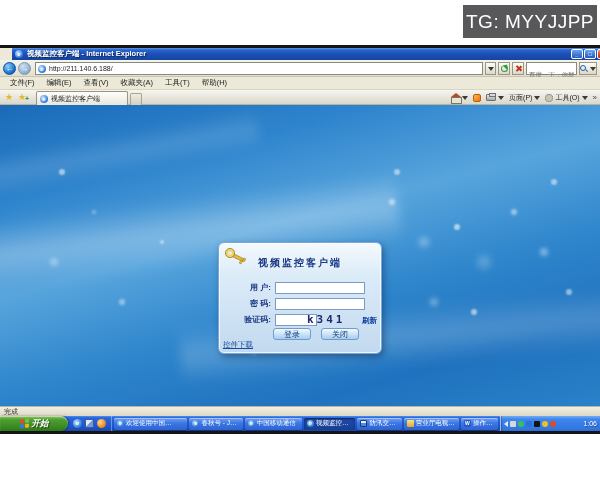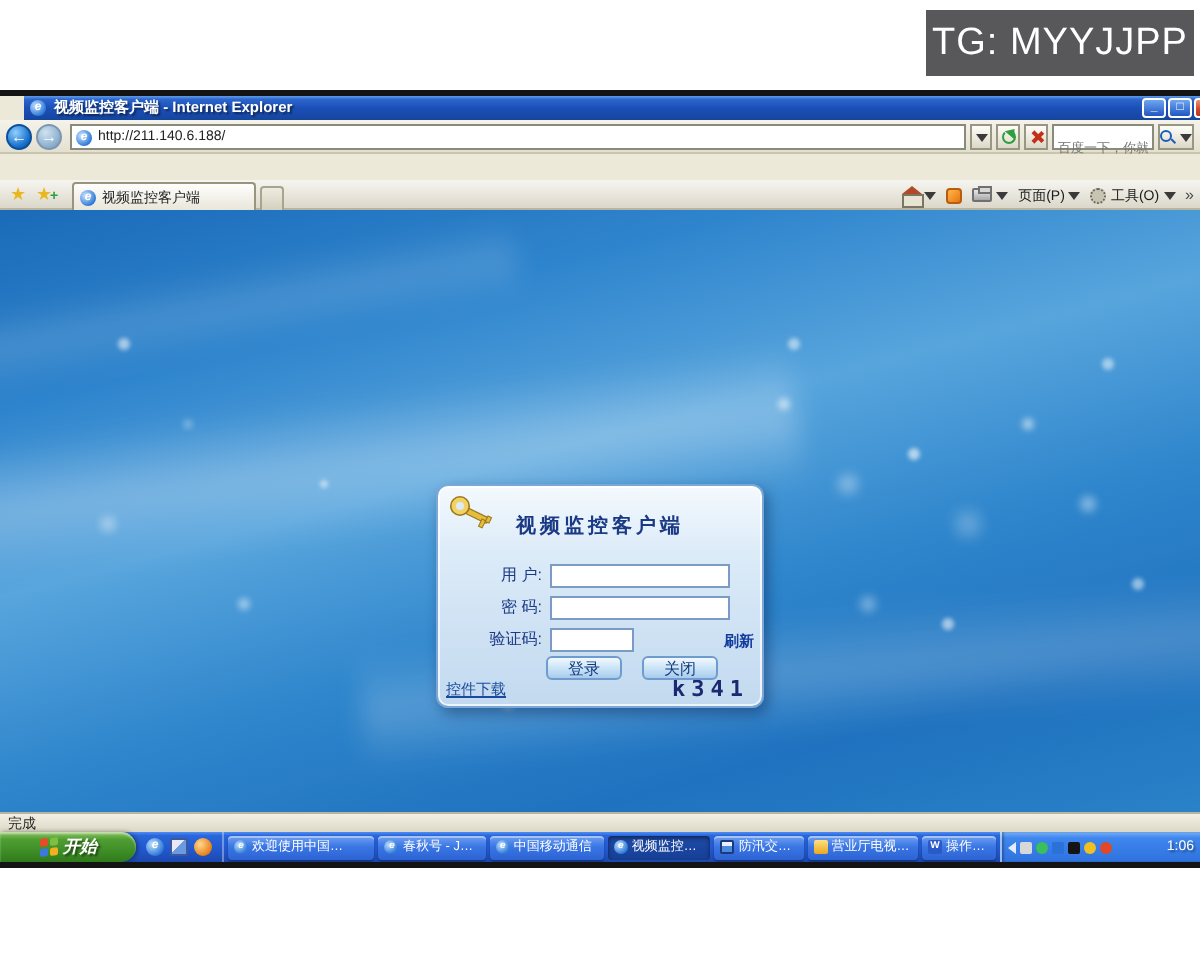--- a/index.html
+++ b/index.html
@@ -100,24 +100,24 @@
       332px 225px 4px 1px rgba(255,255,255,.3), 252px 245px 3px 1px rgba(255,255,255,.35); }
 
   
   #login { position:absolute; left:218px; top:137px; width:164px; height:112px; border-radius:6px;
     background:linear-gradient(180deg,#f4fafe 0%,#dcebf8 30%,#c2d9ef 100%);
     border:1px solid #7aa7d8; box-shadow:2px 3px 7px rgba(0,25,70,.4), inset 0 0 0 1px rgba(255,255,255,.7); }
   #login-key { position:absolute; left:4px; top:3px; }
   #login-title { position:absolute; left:0; top:13px; width:100%; text-align:center; font-size:10px; font-weight:bold; color:#1b3a86; letter-spacing:2px; }
   .form-row { position:absolute; left:0; width:100%; height:12px; }
   #row-user { top:39px; } #row-pass { top:55px; } #row-captcha { top:71px; }
-  .form-label { position:absolute; left:0; width:52px; text-align:right; font-size:8px; color:#1b3a86; font-weight:normal; line-height:12px; }
+  .form-label { position:absolute; left:0; width:52px; text-align:right; font-size:8px; color:#1b3a86; font-weight:bold; line-height:12px; }
   .form-input { position:absolute; left:56px; top:0; width:90px; height:12px; border:1px solid #7a9cc4; background:#fff; font-size:8px; padding:0 2px; outline:none; font-family:"Liberation Sans",sans-serif; }
   #captcha-input { width:42px; }
-  #captcha-code { position:absolute; left:117px; top:0; font-size:11px; font-weight:bold; color:#1a2a72; letter-spacing:3px; font-family:"DejaVu Sans Mono",monospace; line-height:12px;margin-top:25px; }
+  #captcha-code { position:absolute; left:88px; top:0; font-size:11px; font-weight:bold; color:#1a2a72; letter-spacing:3px; font-family:"DejaVu Sans Mono",monospace; line-height:12px; }
   #captcha-refresh { position:absolute; left:143px; top:2px; font-size:7.5px; font-weight:bold; color:#123c9e; }
   .login-btn { position:absolute; top:85px; width:38px; height:12px; border-radius:3px; border:1px solid #6e9cd0;
     background:linear-gradient(180deg,#f2f9fe,#cfe6f8 45%,#a8ccec); font-size:8px; color:#123a7e; font-weight:normal;
     display:flex; align-items:center; justify-content:center; }
   #btn-login { left:54px; } #btn-close { left:102px; }
   #download-link { position:absolute; left:4px; bottom:3px; font-size:7.5px; color:#1a4a9e;text-decoration:underline; }
 
   
   #statusbar { position:absolute; left:0; top:361px; width:600px; height:10px; background:linear-gradient(180deg,#f2f0e4,#dcd8c6); border-top:1px solid #b8b4a0; display:flex; align-items:center; padding:0 4px; }
   #status-text { font-size:7px; color:#2a2a2a; }
@@ -188,20 +188,28 @@
         </div>
       <div id="search-field">
         <input id="search-input" placeholder="百度一下，你就知道" style="">
       </div>
       <div id="btn-search" class="tinybtn">
         <div class="mag-glyph"></div>
         <div class="tri-down"></div>
       </div>
     </div>
 
+    <div id="menubar">
+      <div class="menu-item">文件(F)</div>
+      <div class="menu-item">编辑(E)</div>
+      <div class="menu-item">查看(V)</div>
+      <div class="menu-item">收藏夹(A)</div>
+      <div class="menu-item">工具(T)</div>
+      <div class="menu-item">帮助(H)</div>
+    </div>
 
     <div id="tabrow">
       <div id="star1" class="fav-star">★</div>
       <div id="star2" class="fav-star">★<span class="plus">+</span></div>
       <div id="tab-active">
         <div class="e-ico">e</div>
         <div class="tab-label">视频监控客户端</div>
       </div>
       <div id="tab-stub"></div>
       <div id="cmdbar">

